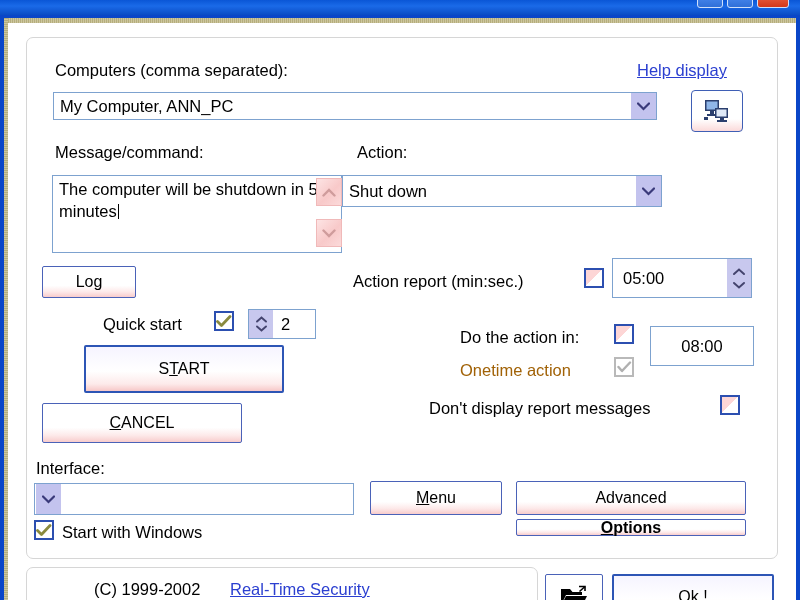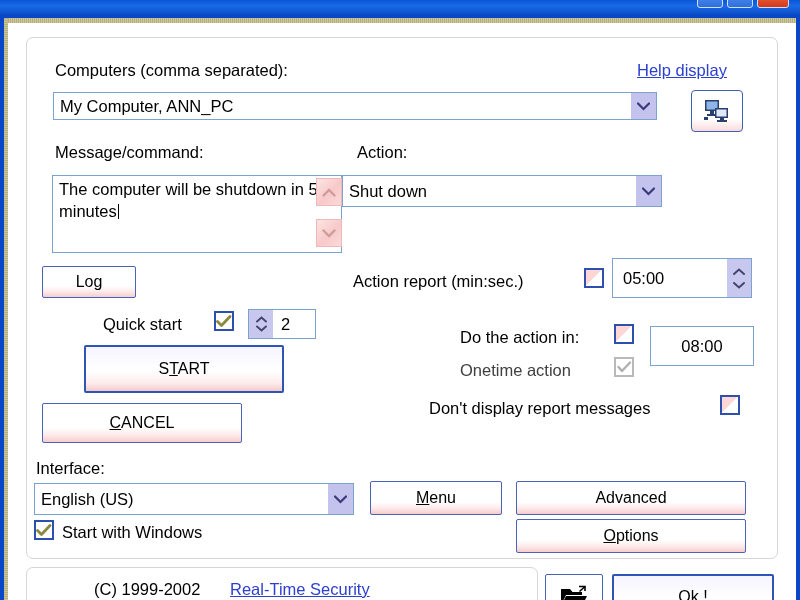--- a/index.html
+++ b/index.html
@@ -57,21 +57,21 @@
   .lbl {
     position: absolute;
     font-size: 16.5px;
     color: #000000;
     white-space: nowrap;
     line-height: 1;
   }
   .lbl-dim {
     position: absolute;
     font-size: 16.5px;
-    color: #404040;
+    color: #a16207;
     white-space: nowrap;
     line-height: 1;
   }
   .link {
     position: absolute;
     font-size: 16.5px;
     color: #2b3fd0;
     text-decoration: underline;
     white-space: nowrap;
     cursor: pointer;
@@ -316,42 +316,41 @@
       <svg width="15" height="12" viewBox="0 0 15 12">
         <path d="M1.5 6 L5 10 L13 1.5" stroke="#b0b0b0" stroke-width="2.4" fill="none" stroke-linecap="round" stroke-linejoin="round"></path>
       </svg>
     </div>
 
     <div class="lbl" style="left:421px; top:377px;">Don't display report messages</div>
     <div class="cb unchecked" style="left:712px; top:372px;"></div>
 
     <div class="lbl" style="left:28px; top:437px;">Interface:</div>
     <div class="combo" style="left:26px; top:460px; width:320px; height:32px;">
-      <span class="cval">English (US)</span>
       <span class="carrow">
         <svg width="13" height="9" viewBox="0 0 13 9">
             <path d="M1 1.5 L6.5 7 L12 1.5" stroke="#3a3a7a" stroke-width="2.2" fill="none" stroke-linecap="round"></path>
           </svg>
       </span>
     </div>
 
     <div class="cb checked" style="left:26px; top:497px;">
       <svg width="16" height="13" viewBox="0 0 16 13">
         <path d="M1.5 6.5 L5.5 10.5 L14 1.5" stroke="#8a8a3d" stroke-width="2.8" fill="none" stroke-linecap="round" stroke-linejoin="round"></path>
       </svg>
     </div>
     <div class="lbl" style="left:54px; top:501px;">Start with Windows</div>
 
     <div class="btn" style="left:362px; top:458px; width:132px; height:34px;">
       <span><u>M</u>enu</span>
     </div>
     <div class="btn" style="left:508px; top:458px; width:230px; height:34px;">
       <span>Advanced</span>
     </div>
-    <div class="btn" style="left:508px; top:496px; width:230px; height:34px;">
+    <div class="btn" style="left:508px; top:496px; width:230px; height:17px;font-weight:bold;">
       <span><u>O</u>ptions</span>
     </div>
 
     <div class="groupbox" id="footer-group"></div>
 
     <div class="lbl" style="left:86px; top:558px;">(C) 1999-2002</div>
     <div class="link" style="left:222px; top:558px;">Real-Time Security</div>
 
     <div class="btn" style="left:537px; top:551px; width:58px; height:46px;">
       <svg width="28" height="24" viewBox="0 0 28 24">

